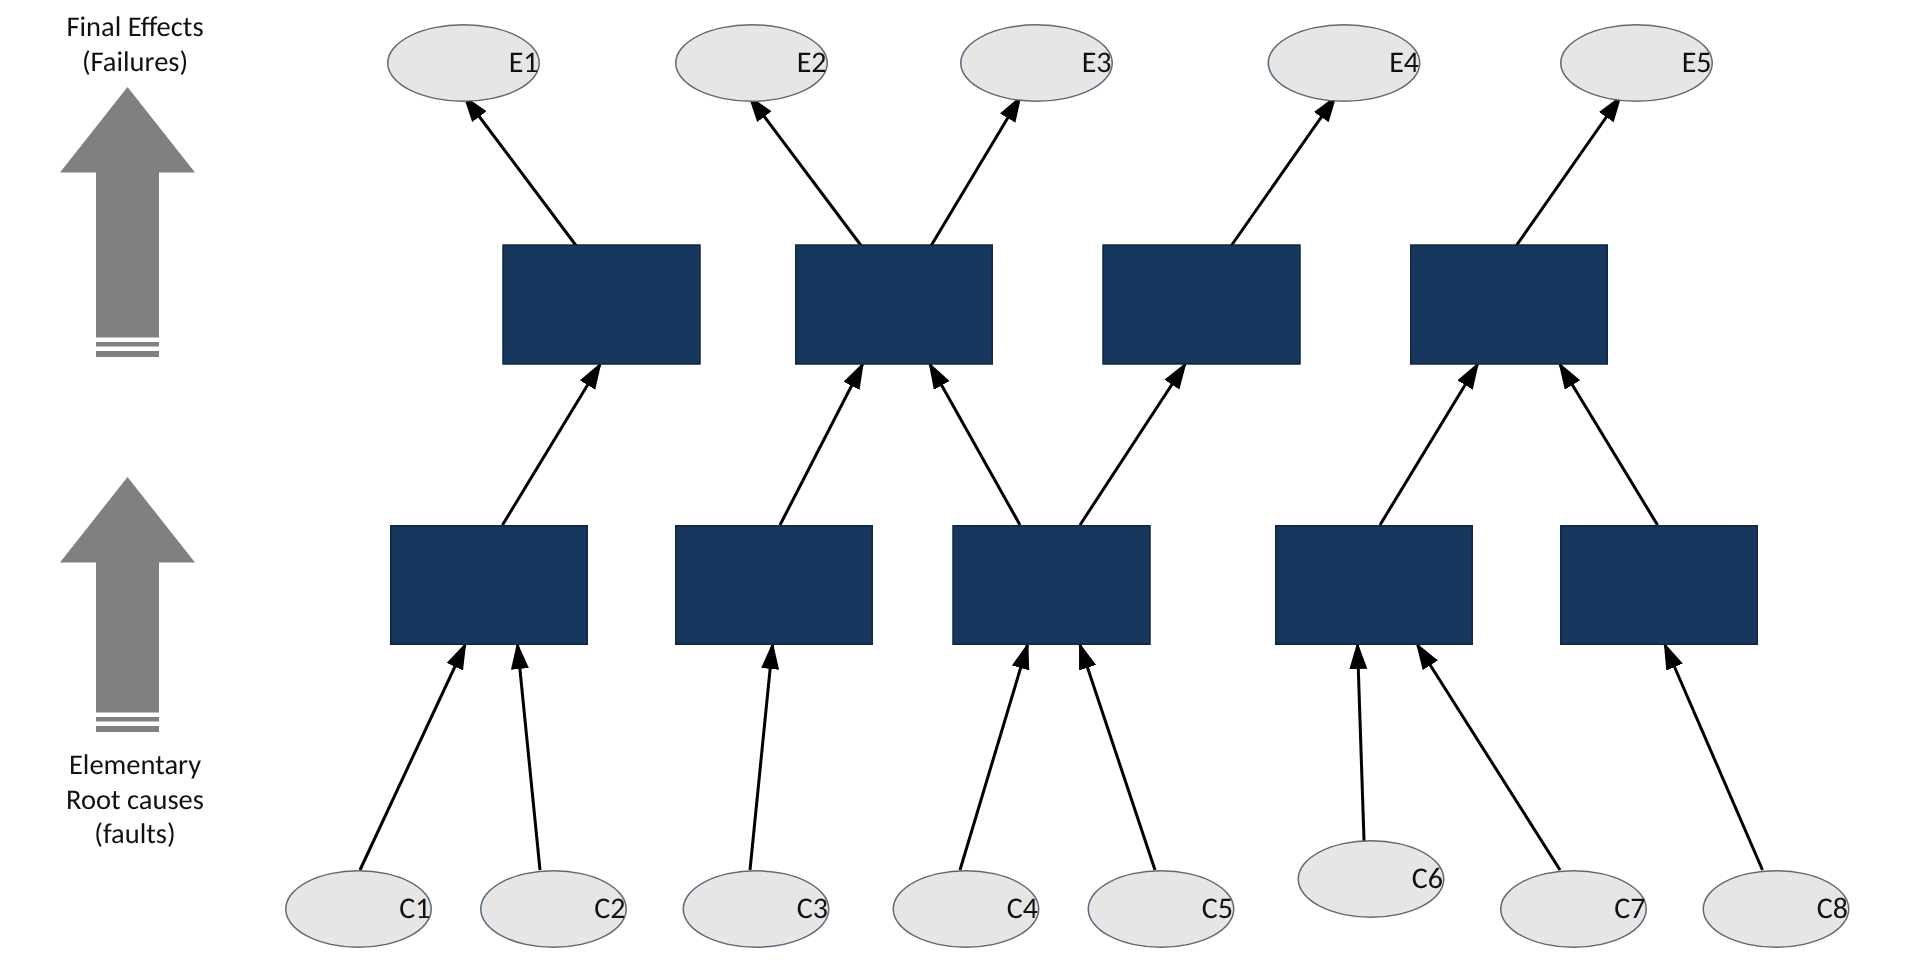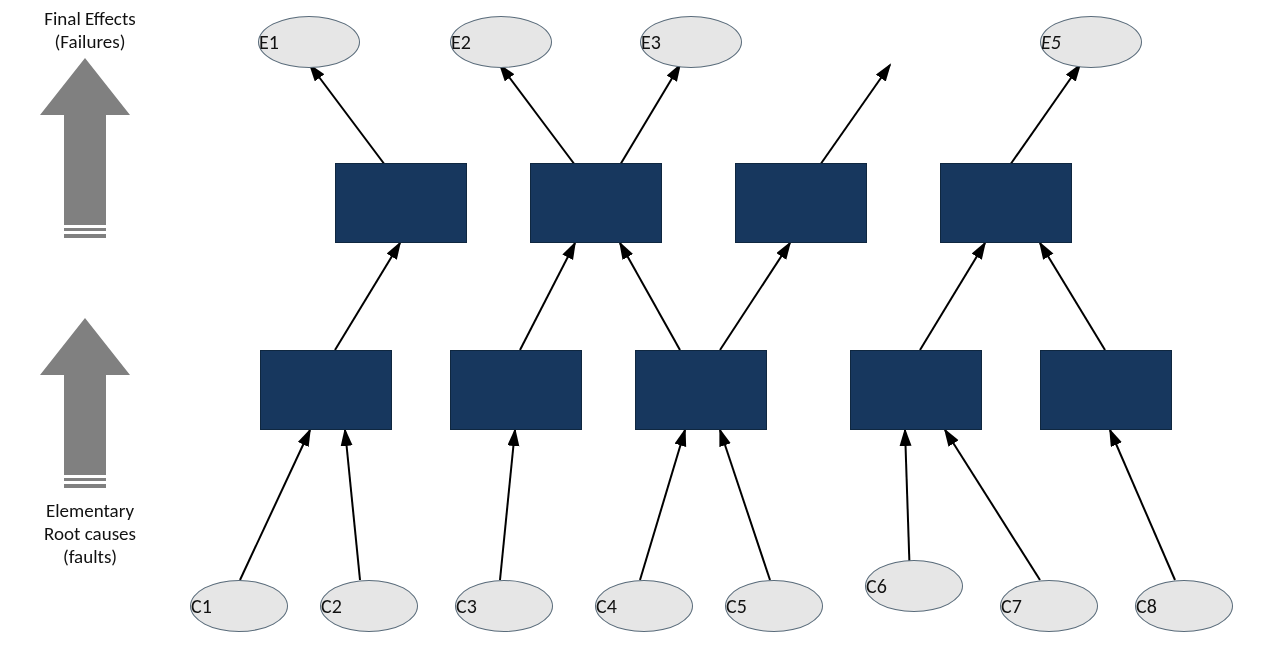--- a/index.html
+++ b/index.html
@@ -31,21 +31,21 @@
     font-size: 19px;
     color: #111;
   }
   .ellipse {
     position: absolute;
     border: 1.5px solid #596b7a;
     border-radius: 50%;
     background: #e6e6e6;
     display: flex;
     align-items: center;
-    justify-content: flex-start;
+    justify-content: flex-end;
     font-size: 20px;
     color: #111;
   }
   .rect {
     position: absolute;
     background: #17375e;
     border: 1px solid #0f2740;
   }
 </style>
 </head>
@@ -127,21 +127,24 @@
 
   <div class="ellipse" style="left:258px; top:16px; width:100px; height:50px;">
       <span>E1</span>
     </div>
   <div class="ellipse" style="left:450px; top:16px; width:100px; height:50px;">
       <span>E2</span>
     </div>
   <div class="ellipse" style="left:640px; top:16px; width:100px; height:50px;">
       <span>E3</span>
     </div>
-  <div class="ellipse" style="left:1040px; top:16px; width:100px; height:50px;font-style:italic;">
+  <div class="ellipse" style="left:845px; top:16px; width:100px; height:50px;">
+      <span>E4</span>
+    </div>
+  <div class="ellipse" style="left:1040px; top:16px; width:100px; height:50px;">
       <span>E5</span>
     </div>
 
   <div class="rect" style="left:335px; top:163px; width:130px; height:78px;"></div>
   <div class="rect" style="left:530px; top:163px; width:130px; height:78px;"></div>
   <div class="rect" style="left:735px; top:163px; width:130px; height:78px;"></div>
   <div class="rect" style="left:940px; top:163px; width:130px; height:78px;"></div>
 
   <div class="rect" style="left:260px; top:350px; width:130px; height:78px;"></div>
   <div class="rect" style="left:450px; top:350px; width:130px; height:78px;"></div>

